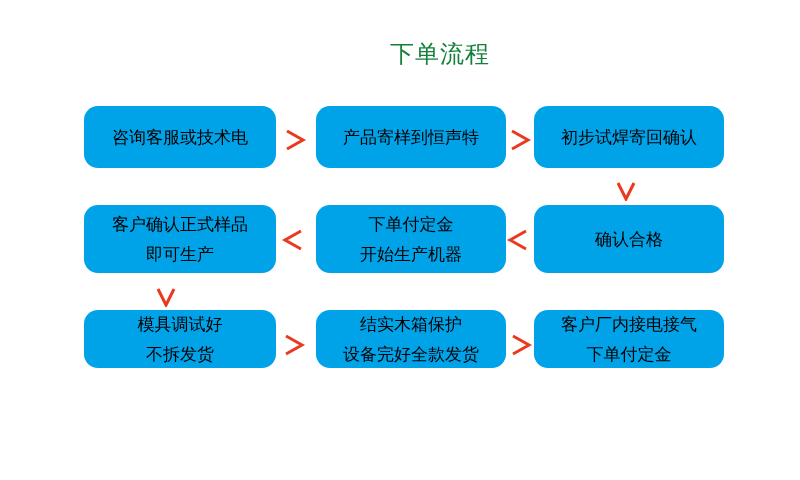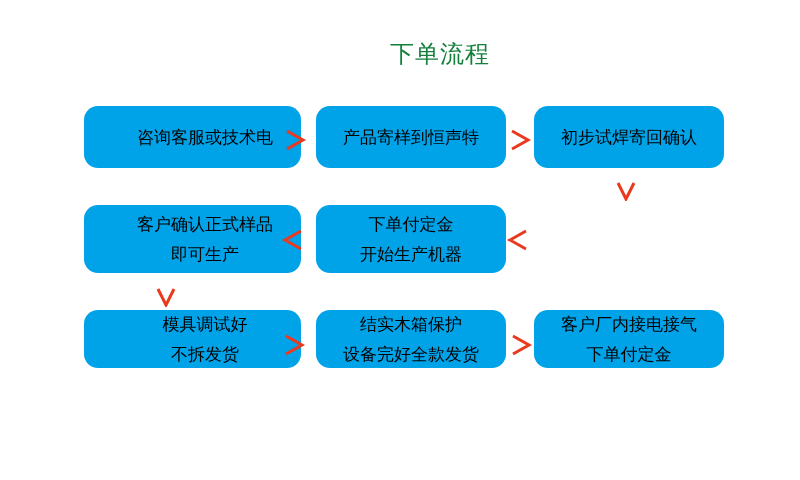--- a/index.html
+++ b/index.html
@@ -50,21 +50,21 @@
     text-align: center;
   }
   .box .line {
     display: block;
     line-height: 19px;
     white-space: nowrap;
   }
   .box .line:empty { display: none; }
 
   
-  .c1 { left: 84px;  width: 192px; padding-left: 25px; }
+  .c1 { left: 84px;  width: 192px; }
   .c2 { left: 316px; width: 190px; }
   .c3 { left: 534px; width: 190px; }
   
   .r1 { top: 106px; height: 62px; }
   .r2 { top: 205px; height: 68px; }
   .r3 { top: 310px; height: 58px; }
 
   .arrow {
     position: absolute;
     width: 24px;
@@ -103,20 +103,24 @@
   </div>
 
   <div class="box r2 c1">
     <span class="line">客户确认正式样品</span>
     <span class="line">即可生产</span>
   </div>
   <div class="box r2 c2">
     <span class="line">下单付定金</span>
     <span class="line">开始生产机器</span>
   </div>
+  <div class="box r2 c3">
+    <span class="line">确认合格</span>
+
+  </div>
 
   <div class="box r3 c1">
     <span class="line">模具调试好</span>
     <span class="line">不拆发货</span>
   </div>
   <div class="box r3 c2">
     <span class="line">结实木箱保护</span>
     <span class="line">设备完好全款发货</span>
   </div>
   <div class="box r3 c3">

